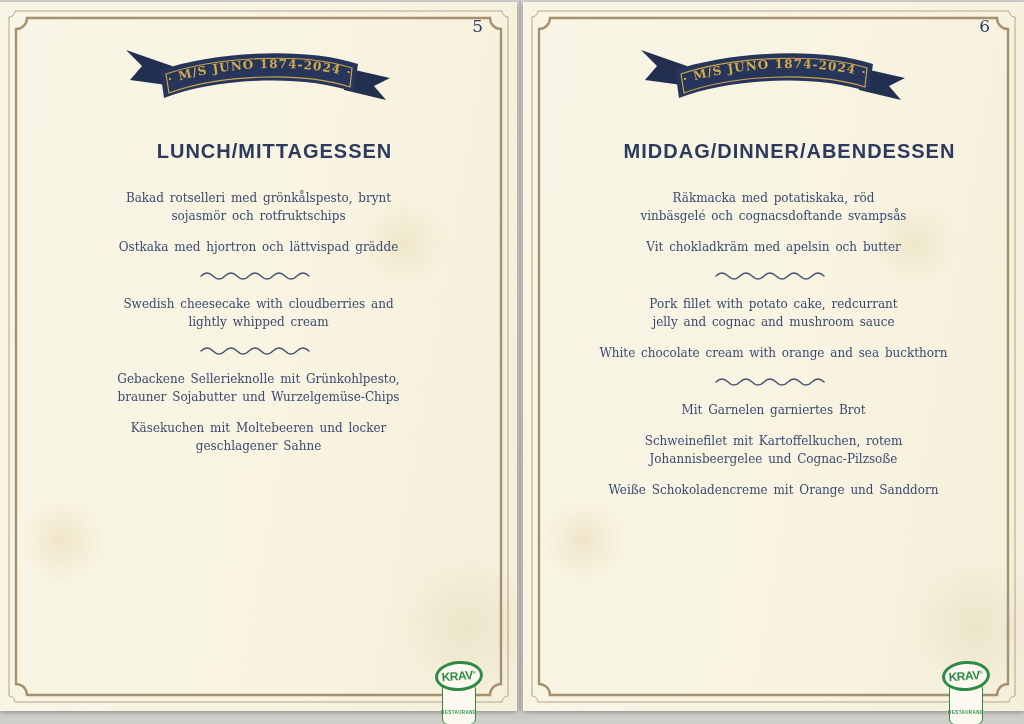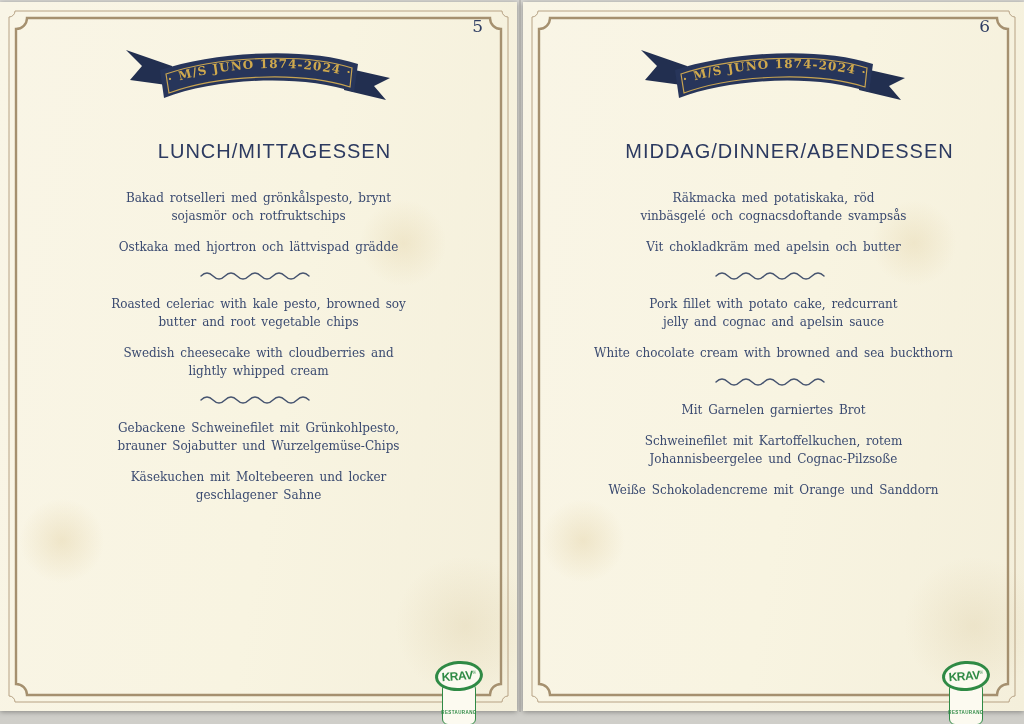--- a/index.html
+++ b/index.html
@@ -22,21 +22,21 @@
   .seam{position:absolute;left:519px;top:0;height:712px;width:2px;background:#a7a6a2;opacity:.55;}
   .frame{position:absolute;left:0;top:0;pointer-events:none;}
   .page-number{
     position:absolute;top:14px;right:34px;
     font-size:17px;color:#2e3d63;
   }
   .page-inner{position:relative;height:100%;text-align:center;}
   .banner{display:block;margin:36px auto 0;}
   .heading{
     font-family:"Liberation Sans", sans-serif;
-    font-weight:400;font-size:20px;letter-spacing:1px;
+    font-weight:700;font-size:20px;letter-spacing:1px;
     color:#2c3a60;margin-top:32px;margin-left:32px;
   }
   .menu{margin-top:26px;}
   .menu-item{
     color:#3a4a70;font-size:12px;line-height:1.5;
     word-spacing:2px;white-space:pre-line;
     margin:0 30px 13px;
   }
   .wavy{display:block;margin:8px auto 14px;}
   .krav{position:absolute;right:32px;bottom:20px;width:50px;height:66px;}
@@ -91,28 +91,26 @@
       <text class="ribbon-text"><textPath href="#bp0" startOffset="50%" text-anchor="middle">· M/S JUNO 1874-2024 ·</textPath></text>
     </svg>
     <div class="heading">LUNCH/MITTAGESSEN</div>
     <div class="menu">
       <div class="menu-item">Bakad rotselleri med grönkålspesto, brynt
 sojasmör och rotfruktschips</div>
       <div class="menu-item">Ostkaka med hjortron och lättvispad grädde</div>
       <svg class="wavy" width="120" height="12" viewBox="0 0 120 12">
           <path d="M2,7 Q 8,1 14,7 T 26,7 T 38,7 T 50,7 T 62,7 T 74,7 T 86,7 T 98,7 T 110,7"></path>
         </svg>
-      <div class="menu-item">Roasted celeriac with kale pesto, browned soy
-butter and root vegetable chips</div>
       <div class="menu-item">Swedish cheesecake with cloudberries and
 lightly whipped cream</div>
       <svg class="wavy" width="120" height="12" viewBox="0 0 120 12">
           <path d="M2,7 Q 8,1 14,7 T 26,7 T 38,7 T 50,7 T 62,7 T 74,7 T 86,7 T 98,7 T 110,7"></path>
         </svg>
-      <div class="menu-item">Gebackene Schweinefilet mit Grünkohlpesto,
+      <div class="menu-item">Gebackene Sellerieknolle mit Grünkohlpesto,
 brauner Sojabutter und Wurzelgemüse-Chips</div>
       <div class="menu-item">Käsekuchen mit Moltebeeren und locker
 geschlagener Sahne</div>
     </div>
     <div class="krav">
       <div class="krav-tag">
           <span>RESTAURANG</span>
         </div>
       <div class="krav-oval">
         <span class="krav-word">KRAV</span>
@@ -142,22 +140,22 @@
     </svg>
     <div class="heading">MIDDAG/DINNER/ABENDESSEN</div>
     <div class="menu">
       <div class="menu-item">Räkmacka med potatiskaka, röd
 vinbäsgelé och cognacsdoftande svampsås</div>
       <div class="menu-item">Vit chokladkräm med apelsin och butter</div>
       <svg class="wavy" width="120" height="12" viewBox="0 0 120 12">
           <path d="M2,7 Q 8,1 14,7 T 26,7 T 38,7 T 50,7 T 62,7 T 74,7 T 86,7 T 98,7 T 110,7"></path>
         </svg>
       <div class="menu-item">Pork fillet with potato cake, redcurrant
-jelly and cognac and apelsin sauce</div>
-      <div class="menu-item">White chocolate cream with browned and sea buckthorn</div>
+jelly and cognac and mushroom sauce</div>
+      <div class="menu-item">White chocolate cream with orange and sea buckthorn</div>
       <svg class="wavy" width="120" height="12" viewBox="0 0 120 12">
           <path d="M2,7 Q 8,1 14,7 T 26,7 T 38,7 T 50,7 T 62,7 T 74,7 T 86,7 T 98,7 T 110,7"></path>
         </svg>
       <div class="menu-item">Mit Garnelen garniertes Brot</div>
       <div class="menu-item">Schweinefilet mit Kartoffelkuchen, rotem
 Johannisbeergelee und Cognac-Pilzsoße</div>
       <div class="menu-item">Weiße Schokoladencreme mit Orange und Sanddorn</div>
     </div>
     <div class="krav">
       <div class="krav-tag">

